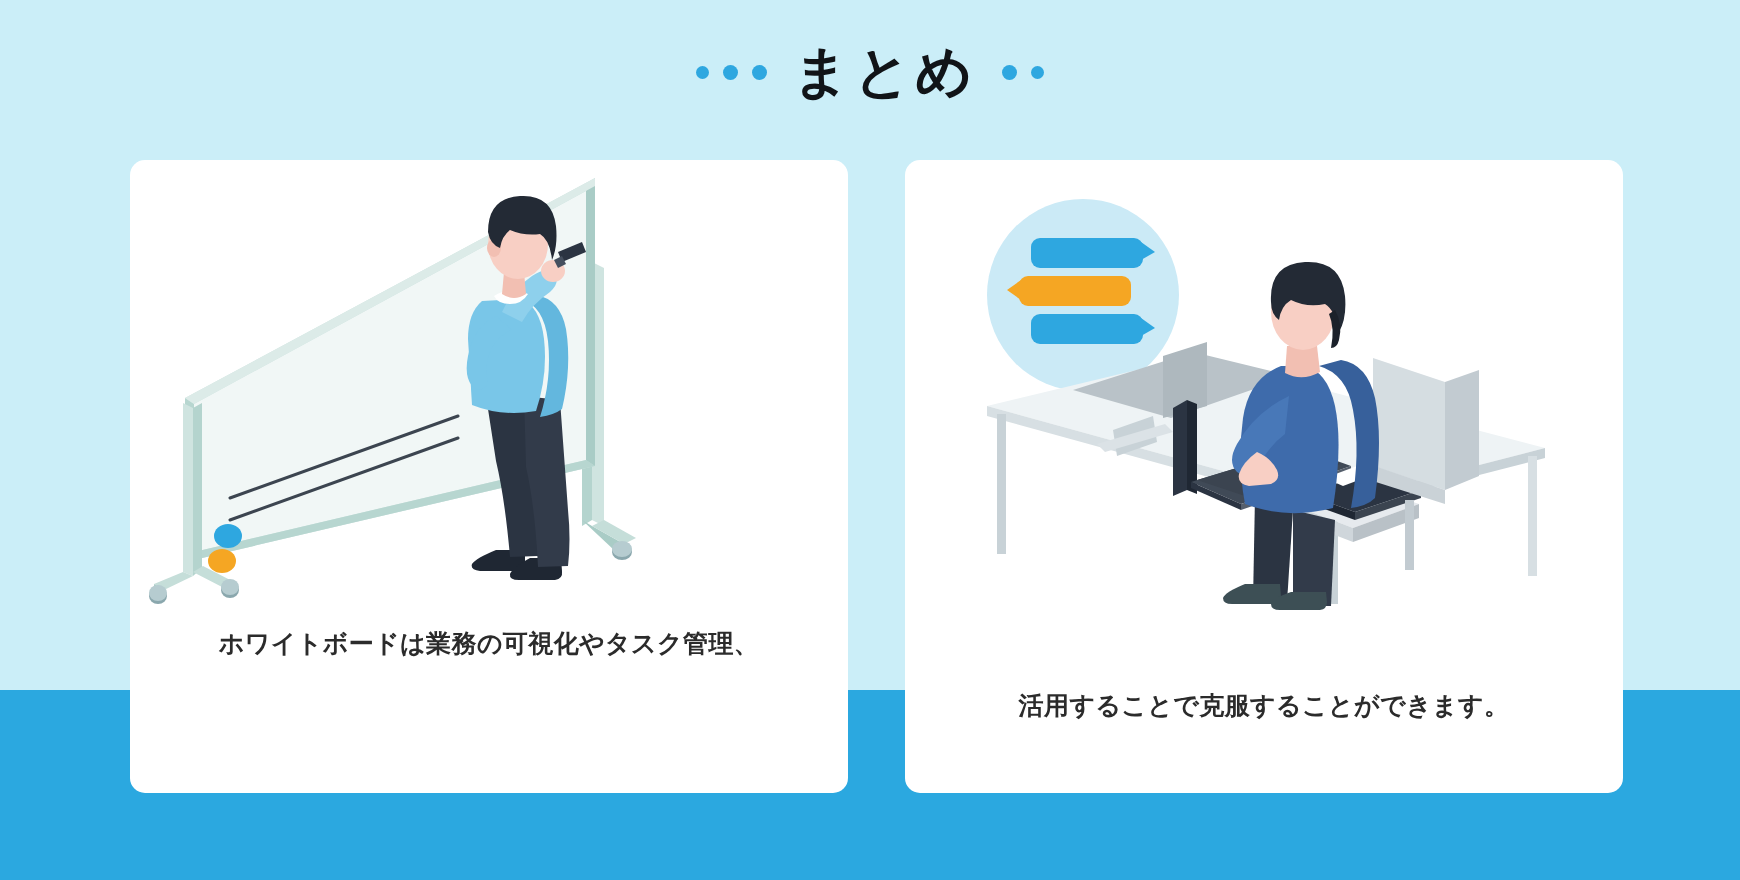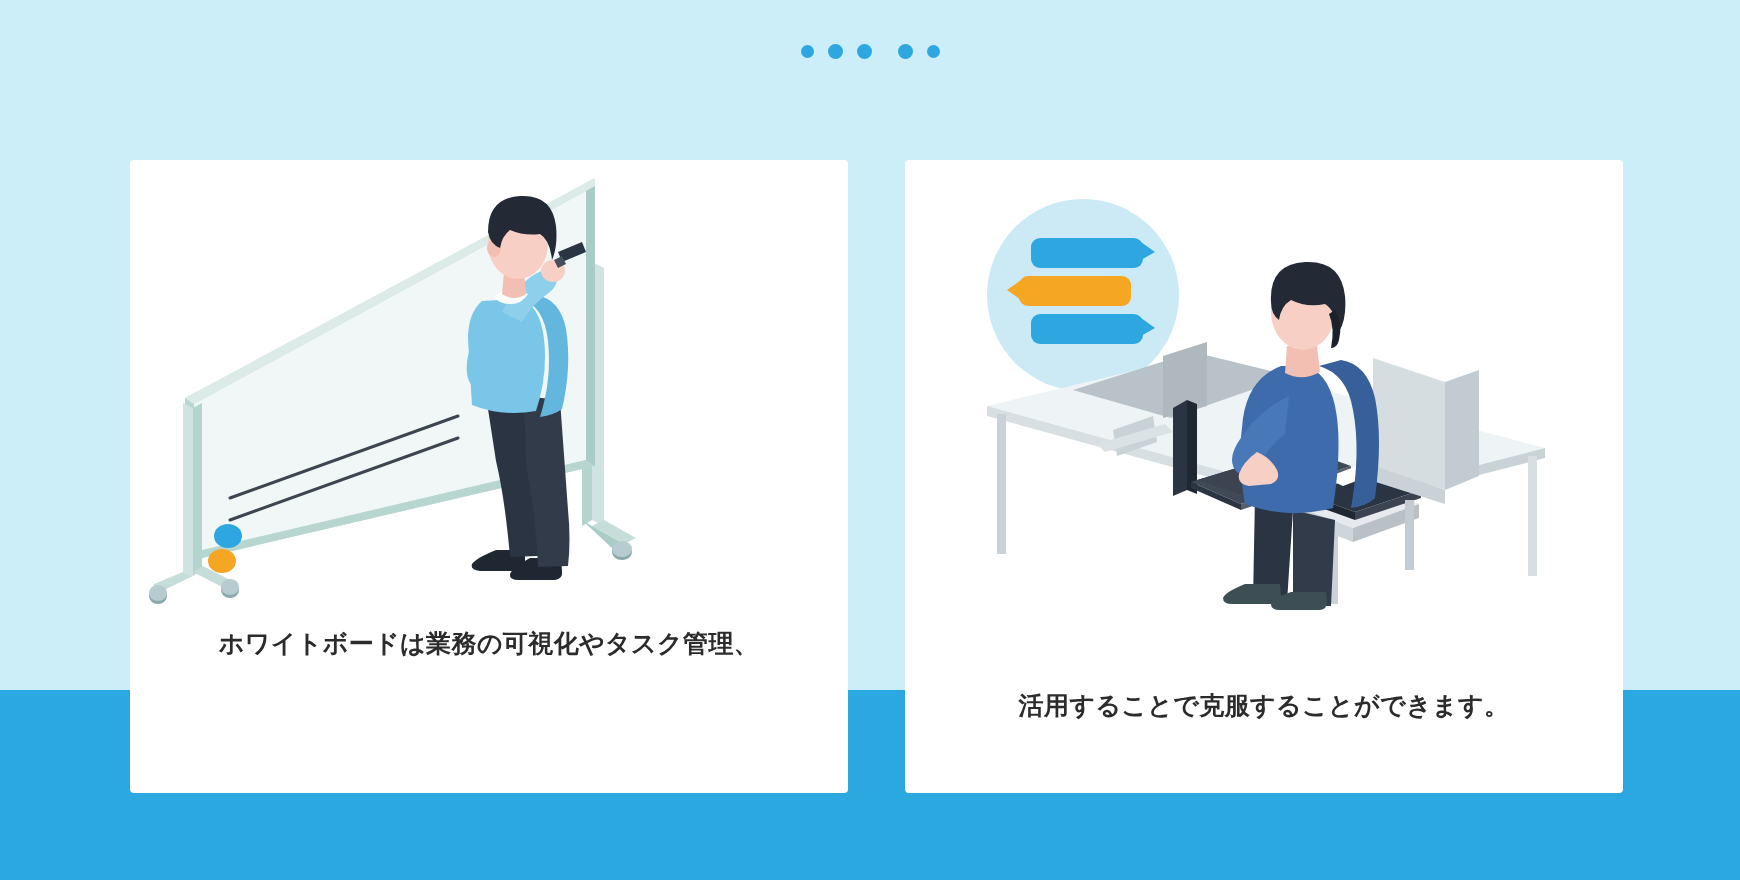--- a/index.html
+++ b/index.html
@@ -62,21 +62,21 @@
     color: #111418;
     letter-spacing: 4px;
     line-height: 1;
     white-space: nowrap;
   }
 
   
   .card {
     position: absolute;
     background: #ffffff;
-    border-radius: 4px;
+    border-radius: 15px;
     overflow: hidden;
     z-index: 4;
   }
   .card-left  { left: 130px;  top: 160px; width: 718px; height: 633px; }
   .card-right { left: 905px;  top: 160px; width: 718px; height: 633px; }
 
   .illus {
     position: absolute;
     left: 0; top: 0;
     width: 100%;
@@ -107,20 +107,21 @@
 
   <div class="bg-top"></div>
   <div class="bg-bottom"></div>
 
   <div class="title-row">
     <span class="dot-group">
       <span class="dot sm"></span>
       <span class="dot"></span>
       <span class="dot"></span>
     </span>
+    <h1 class="page-title">まとめ</h1>
     <span class="dot-group">
       <span class="dot"></span>
       <span class="dot sm"></span>
     </span>
   </div>
 
   <div class="card card-left">
 
     <div class="illus">
       <svg viewBox="0 0 718 450" xmlns="http://www.w3.org/2000/svg">

